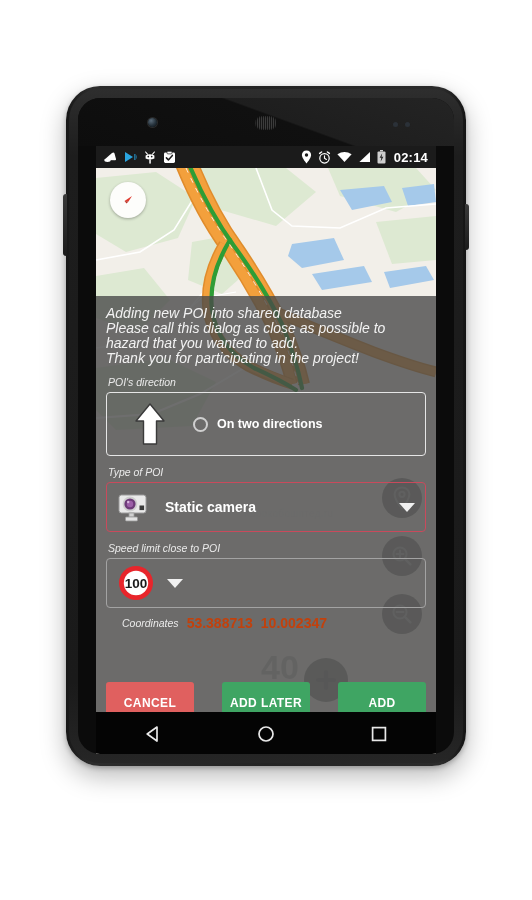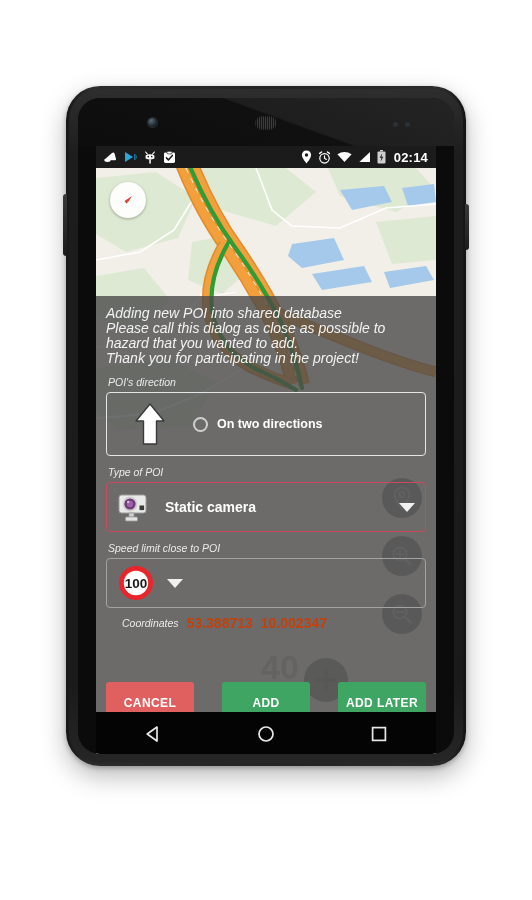--- a/index.html
+++ b/index.html
@@ -521,22 +521,22 @@
 
           <div class="coords">
             <div class="coords-label">Coordinates</div>
             <div class="coords-val">53.388713</div>
             <div class="coords-val">10.002347</div>
           </div>
         </div>
 
         <div class="actions">
           <button class="abtn cancel">CANCEL</button>
+          <button class="abtn later">ADD LATER</button>
           <button class="abtn add">ADD</button>
-          <button class="abtn later">ADD LATER</button>
         </div>
       </div>
 
       <div class="navbar">
         <div class="nav-item">
           <svg width="18" height="18" viewBox="0 0 18 18">
             <path d="M13 2 L3.2 9 L13 16 Z" fill="none" stroke="#e8e8e8" stroke-width="1.7" stroke-linejoin="round"></path>
           </svg>
         </div>
         <div class="nav-item">

